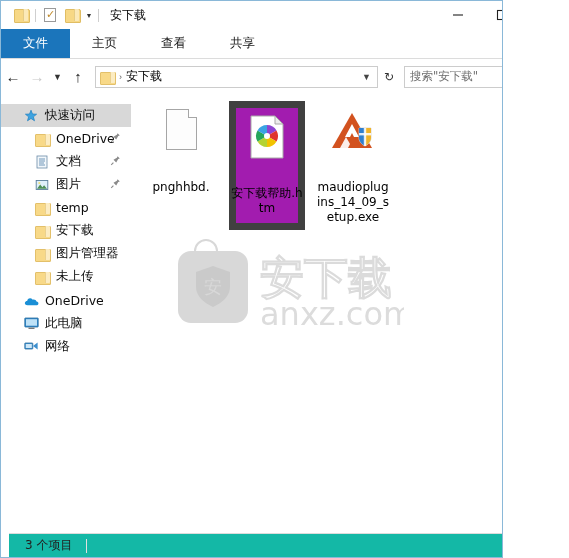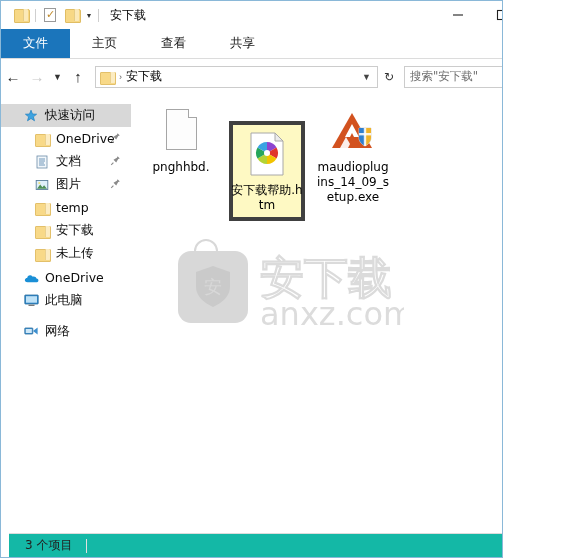--- a/index.html
+++ b/index.html
@@ -192,23 +192,24 @@
   #filegrid {
     position: absolute; left: 12px; top: 8px;
     display: flex; flex-wrap: wrap; align-content: flex-start;
   }
   .file-item {
     width: 76px; min-height: 92px;
     display: flex; flex-direction: column; align-items: center;
     padding: 5px 2px 4px 2px; margin-right: 10px;
     border: 1px solid transparent;
     position: relative;
+    gap: 20px;
   }
   .file-item.selected {
-    background: #fef9c3; border: 4px solid #404040; margin-top: 20px;
+    background: #a21caf; border: 7px solid #404040;
   }
   .file-icon {
     width: 48px; height: 48px; position: relative; margin-bottom: 5px;
   }
   .file-label {
     font-size: 12px; line-height: 15px; text-align: center;
     color: #000; word-break: break-all; width: 72px;
     font-family: "DejaVu Sans", "Liberation Sans", sans-serif;
   }
 
@@ -390,20 +391,26 @@
         <span class="nav-label">temp</span>
       </div>
 
       <div class="nav-item indent">
         <span class="nav-ico">
             <span class="fold16"></span>
           </span>
         <span class="nav-label">安下载</span>
       </div>
 
+      <div class="nav-item indent">
+        <span class="nav-ico">
+            <span class="fold16"></span>
+          </span>
+        <span class="nav-label">图片管理器</span>
+      </div>
 
       <div class="nav-item indent">
         <span class="nav-ico">
             <span class="fold16"></span>
           </span>
         <span class="nav-label">未上传</span>
       </div>
 
       <div class="nav-item" style="margin-top:1px">
         <span class="nav-ico">
@@ -418,21 +425,21 @@
         <span class="nav-ico">
           <svg width="15" height="13" viewBox="0 0 15 13">
               <rect x="0.8" y="1" width="13.4" height="9" rx="0.6" fill="#2f86c8" stroke="#2b6e9e" stroke-width="0.8"></rect>
               <rect x="2" y="2.2" width="11" height="6.5" fill="#bfe2f7"></rect>
               <rect x="4.5" y="10.6" width="6" height="1.4" fill="#7a7a7a"></rect>
             </svg>
         </span>
         <span class="nav-label">此电脑</span>
       </div>
 
-      <div class="nav-item" style="margin-top:8px">
+      <div class="nav-item" style="">
         <span class="nav-ico">
           <svg width="15" height="13" viewBox="0 0 15 13">
               <rect x="0.8" y="3" width="8" height="6" rx="0.6" fill="#3d8fce" stroke="#2f6f9e" stroke-width="0.8"></rect>
               <rect x="1.8" y="4" width="6" height="4" fill="#cfe8f8"></rect>
               <path d="M9 6 L13.6 2.6 L13.6 9.4 Z" fill="#3d8fce"></path>
             </svg>
         </span>
         <span class="nav-label">网络</span>
       </div>
     </div>

